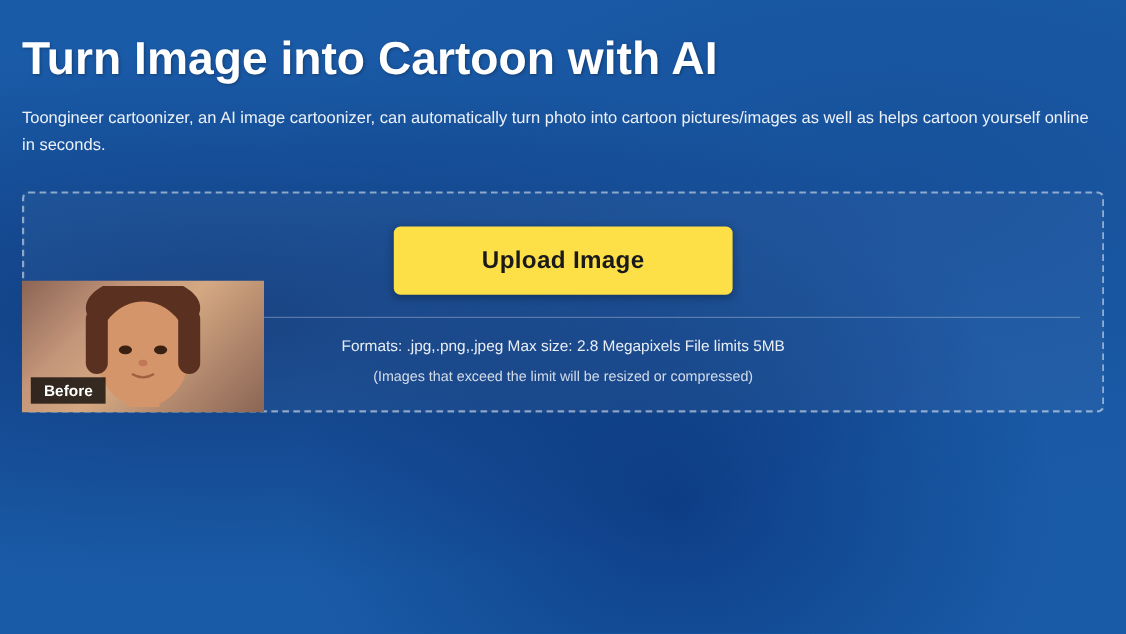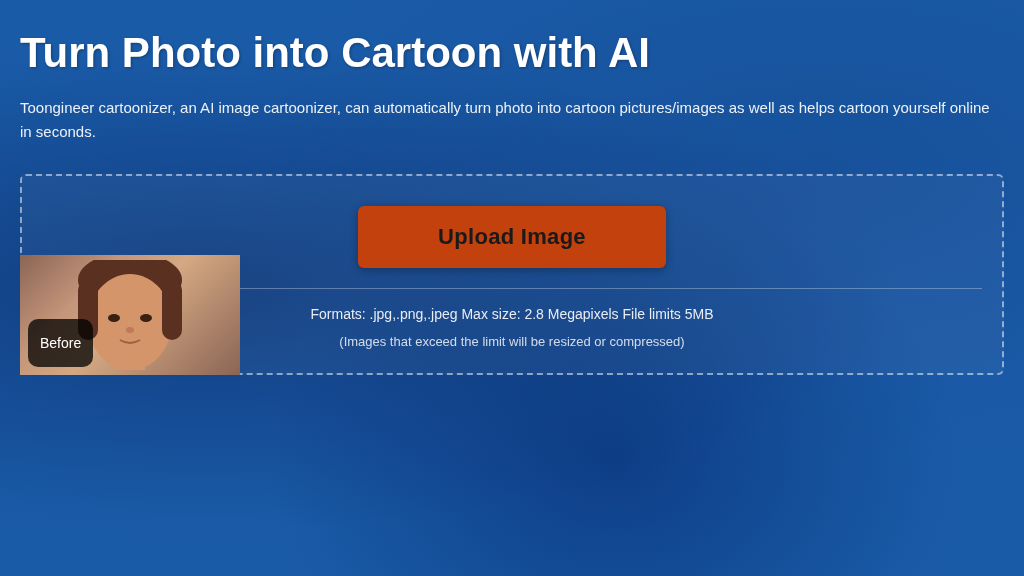--- a/index.html
+++ b/index.html
@@ -50,21 +50,21 @@
       padding: 30px 20px 20px 20px;
       display: flex;
       flex-direction: column;
       align-items: center;
       background: rgba(255, 255, 255, 0.04);
       max-width: 984px;
       margin: 0 auto;
     }
 
     .upload-btn {
-      background: #c2410c;
+      background: #fde047;
       color: #1a1a1a;
       border: none;
       padding: 18px 80px;
       font-size: 22px;
       font-weight: 700;
       border-radius: 6px;
       cursor: pointer;
       margin-bottom: 20px;
       letter-spacing: 0.3px;
       box-shadow: 0 2px 8px rgba(0,0,0,0.3);
@@ -125,23 +125,23 @@
       height: 110px;
     }
 
     .before-label {
       position: absolute;
       bottom: 8px;
       left: 8px;
       background: rgba(0, 0, 0, 0.75);
       color: white;
       font-size: 14px;
-      font-weight: 400;
-      padding: 16px 12px;
-      border-radius: 10px;
+      font-weight: 700;
+      padding: 4px 12px;
+      border-radius: 0;
     }
 
     .after-box {
       position: relative;
       width: 250px;
       height: 120px;
       overflow: hidden;
       margin-left: 0;
     }
 
@@ -164,21 +164,21 @@
       font-weight: 600;
       padding: 4px 12px;
       border-radius: 3px;
     }
   </style>
 </head>
 <body>
 
 <div class="page-wrapper">
 
-  <h1 class="main-title">Turn Photo into Cartoon with AI</h1>
+  <h1 class="main-title">Turn Image into Cartoon with AI</h1>
 
   <p class="subtitle">Toongineer cartoonizer, an AI image cartoonizer, can automatically turn photo into cartoon pictures/images as well as helps cartoon yourself online in seconds.</p>
 
   <div class="upload-container">
 
     <button class="upload-btn">Upload Image</button>
 
     <div class="divider"></div>
 
     <div class="format-info">

